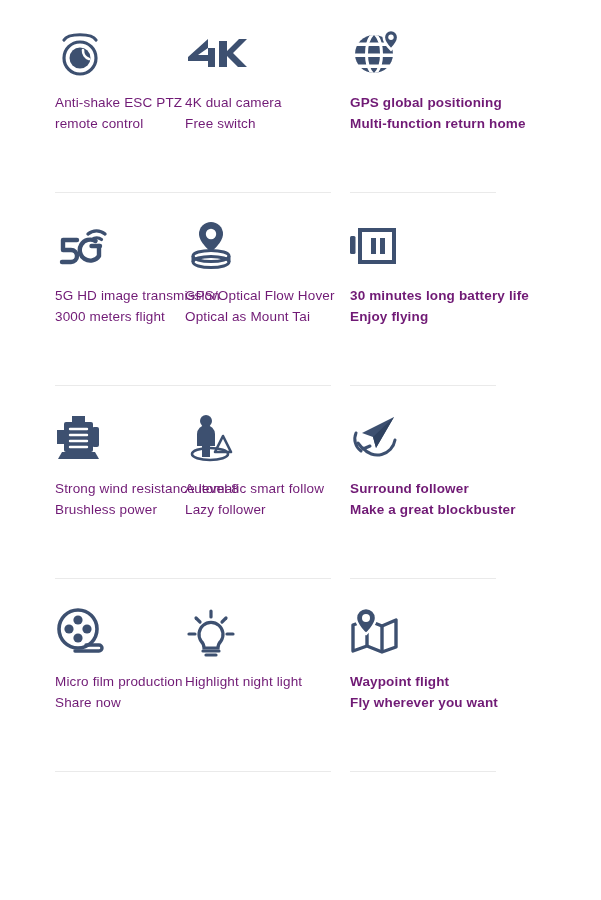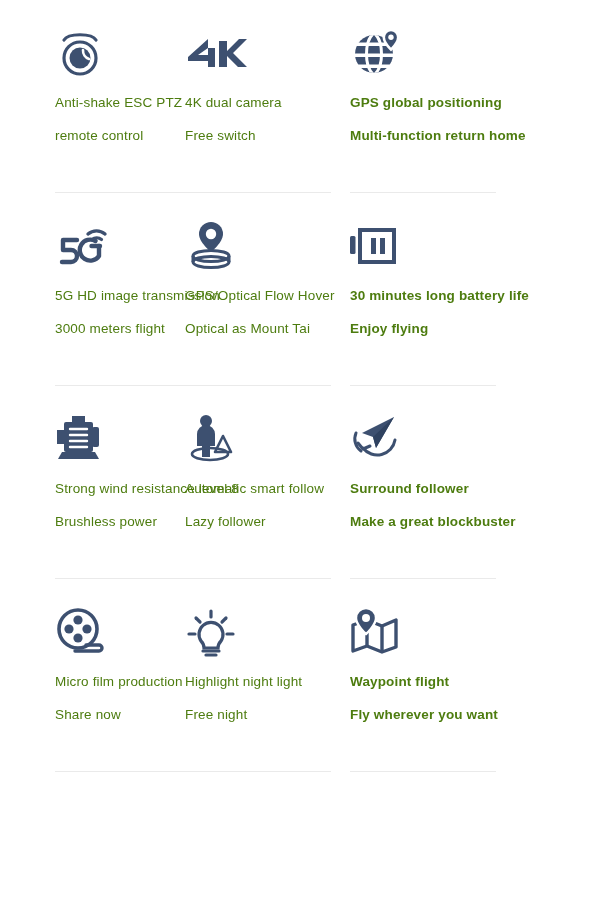--- a/index.html
+++ b/index.html
@@ -39,27 +39,27 @@
   .icon-box {
     height: 62px;
     display: flex;
     align-items: center;
     justify-content: flex-start;
   }
   .icon-box svg { display: block; }
 
   .cell-text {
     margin-top: 8px;
-    color: #4d7c0f;
+    color: #701a75;
     font-size: 13.5px;
     line-height: 21px;
     letter-spacing: 0.15px;
     white-space: nowrap;
   }
-  .cell-text .line2 { display: block; margin-top: 12px; }
+  .cell-text .line2 { display: block; }
 
   .divider {
     position: absolute;
     left: 0;
     bottom: 0;
     height: 1px;
     background: #eaeaea;
   }
   .div-col-0 { width: 146px; left: 55px; }
   .div-col-1 { width: 146px; left: 11px; }
@@ -293,21 +293,20 @@
             <path d="M4 27 L10 27"></path>
             <path d="M42 27 L48 27"></path>
             <path d="M16 34 a12 12 0 1 1 20 0 q-3 3 -3 7 L19 41 q0 -4 -3 -7 Z"></path>
             <path d="M18 44 L34 44"></path>
             <path d="M21 48 L31 48"></path>
           </g>
         </svg>
       </div>
       <div class="cell-text">
         <span>Highlight night light</span>
-        <span class="line2">Free night</span>
       </div>
       <div class="divider div-col-1"></div>
     </div>
 
     <div class="grid-cell cell-col-2">
       <div class="icon-box">
         <svg width="52" height="50" viewBox="0 0 52 50">
           <g>
             <path d="M3 18 L17 13 L32 19 L46 13 L46 40 L32 45 L17 39 L3 44 Z" fill="none" stroke="#3d5070" stroke-width="3.4" stroke-linejoin="round"></path>
             <path d="M17 13 L17 39 M32 19 L32 45" fill="none" stroke="#3d5070" stroke-width="3.4" stroke-linejoin="round"></path>

